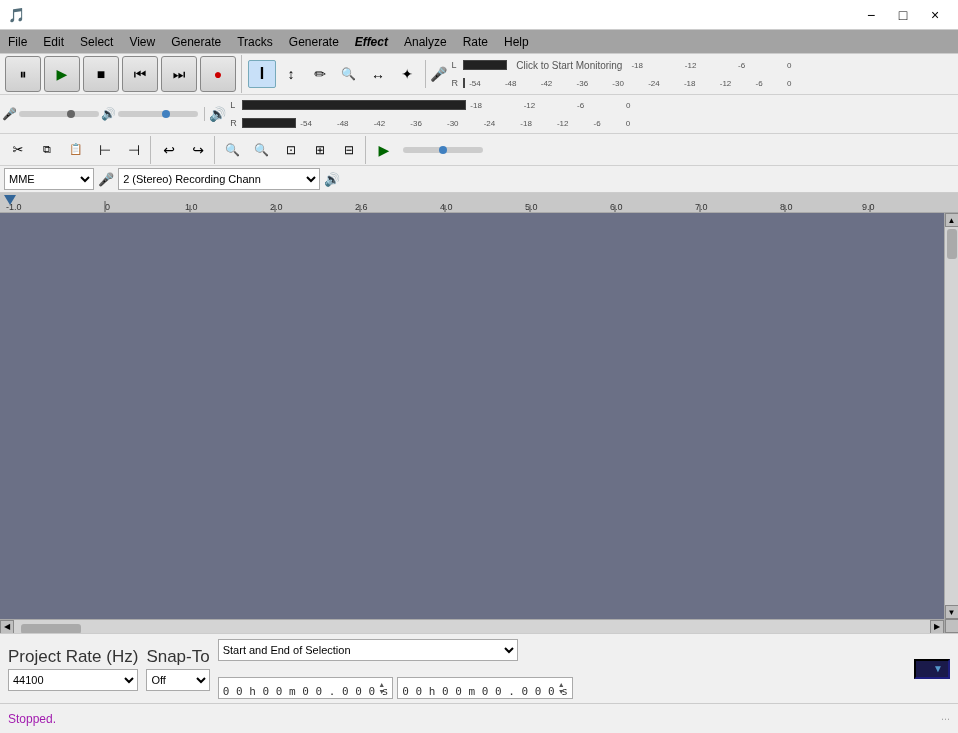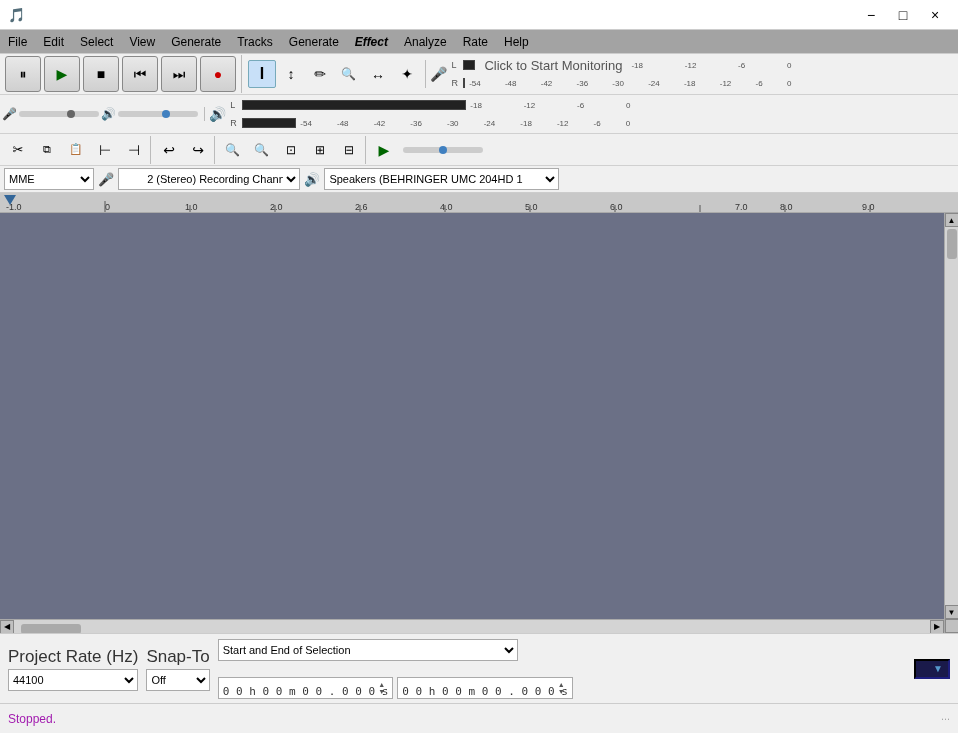--- a/index.html
+++ b/index.html
@@ -348,21 +348,21 @@
       <button class="tb-btn" title="Multi Tool" style="font-size:14px;">✦</button>
     </div>
 
     <div style="display:flex; align-items:center; flex:1;">
       <span style="font-size:14px; margin-right:4px;">🎤</span>
       <div style="display:flex; flex-direction:column; width:340px;">
         <div style="display:flex; align-items:center; height:18px;">
           <span style="width:12px; font-size:9px; color:#555;">L</span>
           <div style="flex:1; height:10px; background:#222; border:1px solid #444; position:relative;">
           </div>
-          <span class="click-monitor" style="font-size:13px; color:#555; margin-left:4px;">Click to Start Monitoring</span>
+          <span class="click-monitor" style="font-size:10px; color:#555; margin-left:4px;">Click to Start Monitoring</span>
           <div style="display:flex; justify-content:space-between; width:160px; font-size:8px; color:#555; margin-left:4px;">
             <span>-18</span>
               <span>-12</span>
               <span>-6</span>
               <span>0</span>
           </div>
         </div>
         <div style="display:flex; align-items:center; height:18px;">
           <span style="width:12px; font-size:9px; color:#555;">R</span>
           <div style="flex:1; height:10px; background:#222; border:1px solid #444; position:relative;">
@@ -459,43 +459,40 @@
         <div style="width:8px; height:8px; background:#4080c0; border-radius:50%; position:absolute; top:-1px; left:45%;"></div>
       </div>
     </div>
   </div>
 
   <div class="device-toolbar">
     <select class="device-select" style="width:90px;">
       <option>MME</option>
     </select>
     <span style="font-size:13px;">🎤</span>
-    <select class="device-select" style="width:182px;padding-left:24px;">
+    <select class="device-select" style="width:202px;">
       <option>2 (Stereo) Recording Chann</option>
     </select>
     <span style="font-size:13px;">🔊</span>
-    <select class="device-select" style="width:235px;">
-      <option>Speakers (BEHRINGER UMC 204HD 1</option>
-    </select>
   </div>
 
   <div class="ruler">
 
     <div style="position:absolute; left:4px; top:2px; width:0; height:0; border-left:6px solid transparent; border-right:6px solid transparent; border-top:10px solid #336699;"></div>
 
     <div style="position:absolute; left:0; right:0; bottom:0; display:flex; align-items:flex-end; font-size:9px; color:#333;">
       <span style="position:absolute; left:6px;">-1.0</span>
       <span style="position:absolute; left:105px;">0</span>
       <span style="position:absolute; left:185px;">1.0</span>
       <span style="position:absolute; left:270px;">2.0</span>
       <span style="position:absolute; left:355px;">2.6</span>
       <span style="position:absolute; left:440px;">4.0</span>
       <span style="position:absolute; left:525px;">5.0</span>
       <span style="position:absolute; left:610px;">6.0</span>
-      <span style="position:absolute; left:695px;margin-left:40px;">7.0</span>
+      <span style="position:absolute; left:695px;">7.0</span>
       <span style="position:absolute; left:780px;">8.0</span>
       <span style="position:absolute; left:862px;">9.0</span>
     </div>
 
     <svg style="position:absolute; left:0; top:0; width:100%; height:20px;">
 
       <line x1="105" y1="8" x2="105" y2="20" stroke="#555" stroke-width="1"></line>
       <line x1="190" y1="12" x2="190" y2="20" stroke="#555" stroke-width="1"></line>
       <line x1="275" y1="12" x2="275" y2="20" stroke="#555" stroke-width="1"></line>
       <line x1="360" y1="12" x2="360" y2="20" stroke="#555" stroke-width="1"></line>

